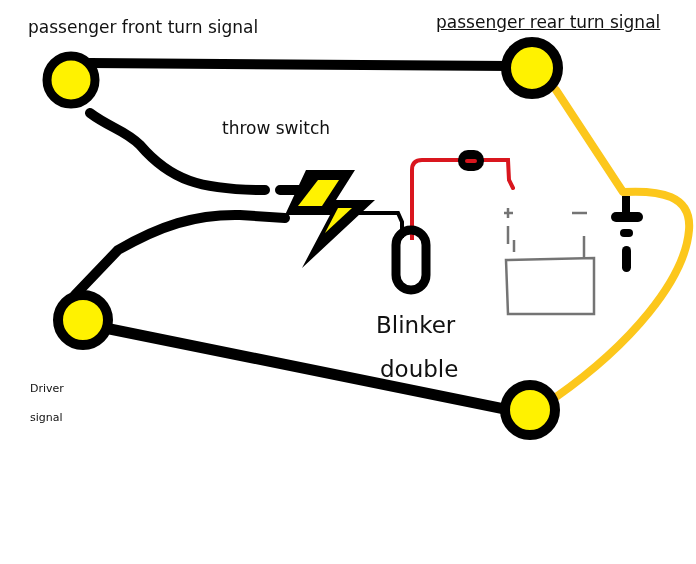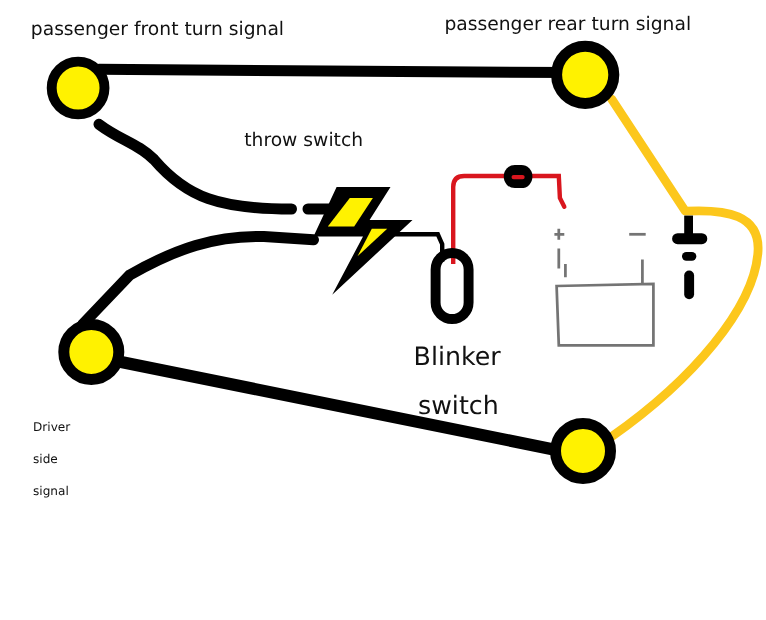--- a/index.html
+++ b/index.html
@@ -51,31 +51,30 @@
 
   <rect x="396" y="230" width="30" height="60" rx="15" fill="none" stroke="#000" stroke-width="9"></rect>
 
   <circle cx="71" cy="80" r="24" fill="#fff200" stroke="#000" stroke-width="9"></circle>
   <circle cx="532" cy="68" r="26" fill="#fff200" stroke="#000" stroke-width="10"></circle>
   <circle cx="83" cy="320" r="25" fill="#fff200" stroke="#000" stroke-width="10"></circle>
   <circle cx="530" cy="410" r="25" fill="#fff200" stroke="#000" stroke-width="10"></circle>
 </svg>
 
 <div class="label" style="left:28px; top:13px;">passenger front turn signal</div>
-<div class="label" style="left:404px; top:8px;">passenger rear turn signal</div>
+<div class="label" style="left:436px; top:8px;text-decoration:underline;">passenger rear turn signal</div>
 
 <div class="label" style="left:222px; top:114px; width:172px;">
   <div>throw switch</div>
 </div>
 
 <div class="label big" style="left:376px; top:303px;">
   <div>Blinker</div>
-  <div style="padding-left:4px;">switch</div>
+  <div style="padding-left:4px;">double</div>
 </div>
 
 <div class="label small" style="left:30px; top:374px; width:80px;">
   <div>Driver</div>
-  <div>side</div>
   <div>signal</div>
 </div>
 
 <div class="label small" style="left:455px; top:473px; width:240px;">
 </div>
 
 </body></html>

